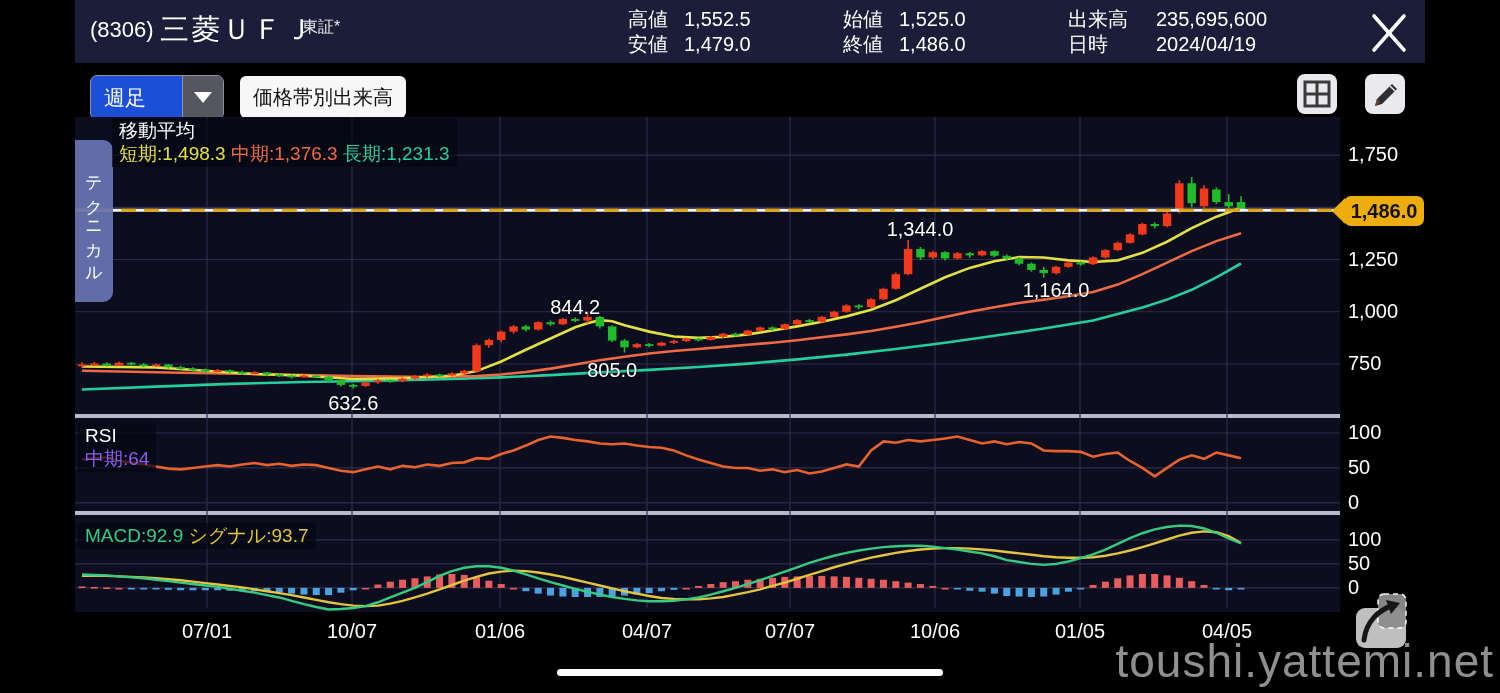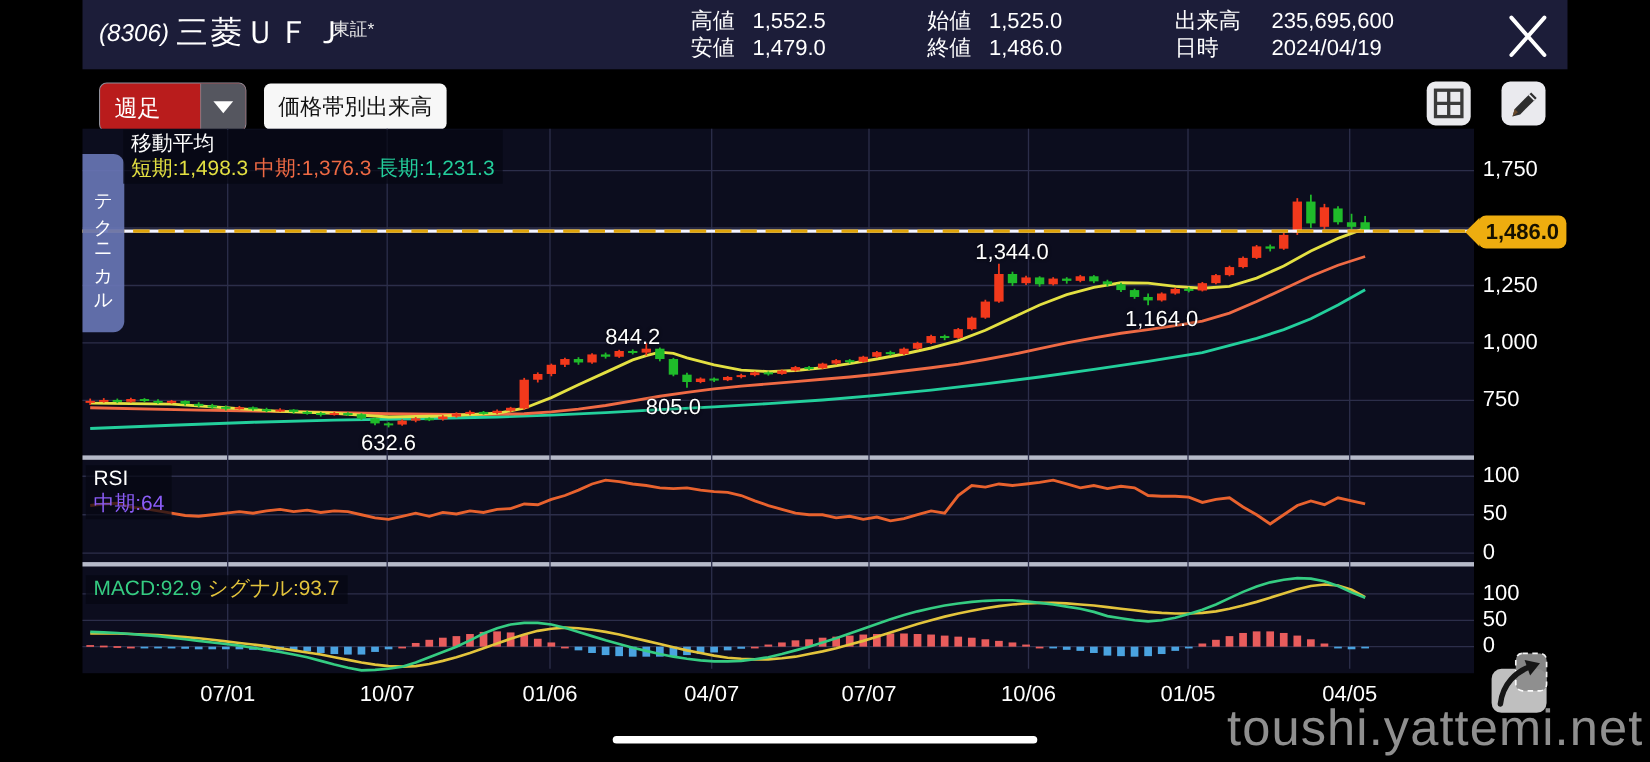--- a/index.html
+++ b/index.html
@@ -1,30 +1,30 @@
 <!DOCTYPE html>
 <html><head>
 <meta charset="utf-8">
 <style>
   html,body{margin:0;padding:0;background:#000;}
   .screen{position:relative;width:1500px;height:693px;background:#000;overflow:hidden;
           font-family:"Liberation Sans","DejaVu Sans",sans-serif;}
   .abs{position:absolute;}
   
   .header{left:75px;top:0;width:1350px;height:63px;background:#1c1d39;color:#fff;}
-  .h-code{left:90px;top:17px;font-size:22px;color:#fff;font-style:italic;}
+  .h-code{left:90px;top:17px;font-size:22px;color:#fff;}
   .h-name{left:160px;top:10px;font-size:29px;letter-spacing:2px;color:#fff;}
   .h-exch{left:302px;top:17px;font-size:16px;color:#eee;}
   .hstats{top:7px;color:#fff;font-size:20px;line-height:25px;}
   .srow{display:flex;}
   .slabel{display:inline-block;min-width:56px;}
   .slabel.wide{min-width:88px;}
   .close-btn{left:1366px;top:11px;width:46px;height:44px;background:none;border:none;cursor:pointer;padding:0;}
   
-  .dropdown{left:90px;top:75px;width:132px;height:43px;background:#b91c1c;border:1.5px solid #8f909b;
+  .dropdown{left:90px;top:75px;width:132px;height:43px;background:#1d4ed8;border:1.5px solid #8f909b;
             border-radius:7px;display:flex;align-items:center;color:#fff;font-size:21px;}
   .dd-label{flex:1;padding-left:13px;}
   .dd-arrowzone{width:40px;height:100%;border-left:1.5px solid #8f909b;display:flex;align-items:center;justify-content:center;background:#55565f;border-radius:0 6px 6px 0;}
   .dd-tri{width:0;height:0;border-left:9px solid transparent;border-right:9px solid transparent;border-top:11px solid #fff;}
   .vp-btn{left:240px;top:76px;height:42px;background:#f7f7f7;color:#111;border:none;border-radius:6px;
           font-size:20px;padding:0 13px;font-family:inherit;}
   .iconbtn{top:74px;width:40px;height:40px;background:#eaeaee;border:none;border-radius:8px;padding:4px;}
   
   .plot-bg{left:75px;top:117px;width:1265px;height:495px;background:#0c0d1e;}
   .divider{left:75px;width:1265px;height:4px;background:#b6bac9;}

